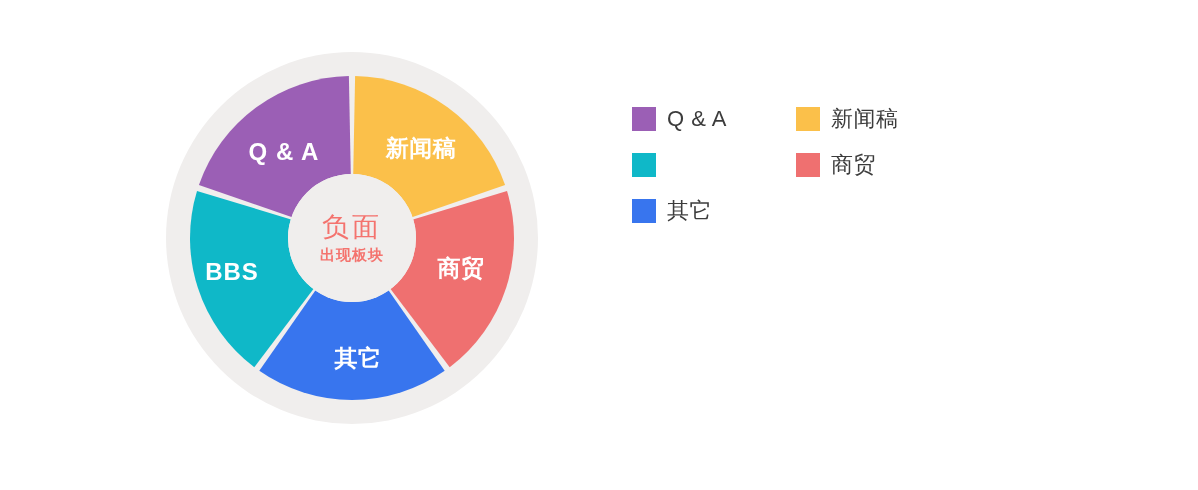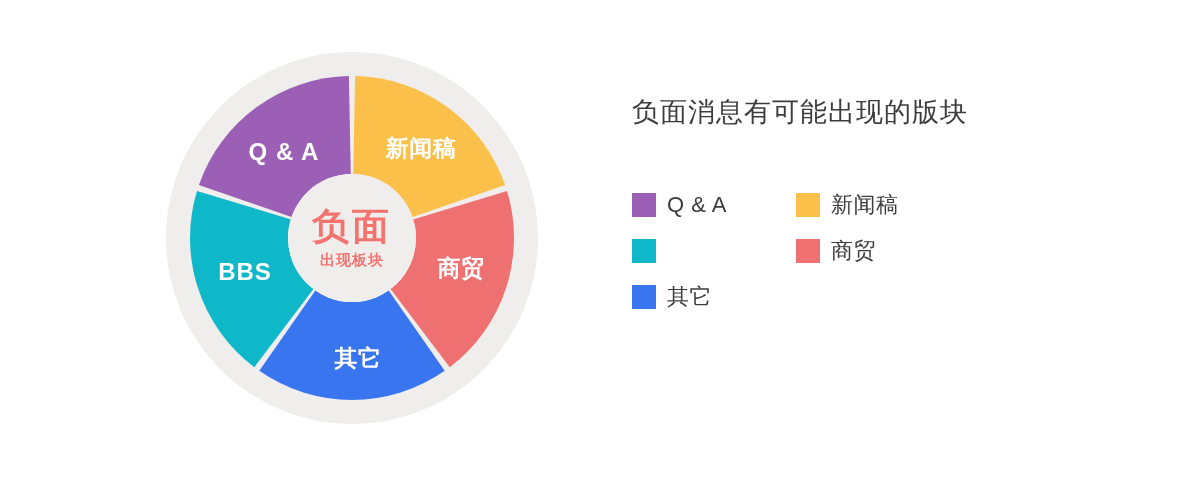--- a/index.html
+++ b/index.html
@@ -56,22 +56,22 @@
     height: 128px;
     border-radius: 50%;
     background: #f0eeed;
     display: flex;
     flex-direction: column;
     align-items: center;
     justify-content: center;
   }
   #center-title {
     color: #f4736e;
-    font-size: 37px;
-    font-weight: 700;
+    font-size: 27px;
+    font-weight: 400;
     letter-spacing: 3px;
     line-height: 1.1;
   }
   #center-sub {
     color: #f4736e;
     font-size: 15px;
     font-weight: 600;
     letter-spacing: 1px;
     margin-top: 4px;
     line-height: 1.1;
@@ -131,32 +131,31 @@
         <path d="M 186 186 L 88.28 315.21 A 162 162 0 0 1 31.00 138.91 Z" fill="#0fb8c8"></path>
         <path d="M 186 186 L 32.92 132.99 A 162 162 0 0 1 182.89 24.03 Z" fill="#9b5fb5"></path>
       </g>
     <circle cx="186" cy="186" r="64" fill="#f0eeed"></circle>
   </svg>
 
   <div id="slice-labels">
       <div class="segment-label" style="left: 421px; top: 148px;">新闻稿</div>
       <div class="segment-label" style="left: 461px; top: 268px;">商贸</div>
       <div class="segment-label" style="left: 358px; top: 358px;">其它</div>
-      <div class="segment-label latin" style="left: 245px; top: 272px; text-align: center;">BBS</div>
+      <div class="segment-label latin" style="left: 232px; top: 272px; text-align: center;">BBS</div>
       <div class="segment-label latin" style="left: 284px; top: 152px;">Q &amp; A</div>
     </div>
 
   <div id="center-hub">
     <div id="center-title">负面</div>
     <div id="center-sub">出现板块</div>
   </div>
 </div>
 
 <div id="info-panel">
-  <h1 id="panel-title">负面消息有可能出现的版块</h1>
   <div id="legend">
       <div class="legend-item">
         <span class="legend-swatch" style="background: rgb(155, 95, 181);"></span>
         <span class="legend-label">Q &amp; A</span>
       </div>
       <div class="legend-item">
         <span class="legend-swatch" style="background: rgb(251, 192, 74);"></span>
         <span class="legend-label">新闻稿</span>
       </div>
       <div class="legend-item">

